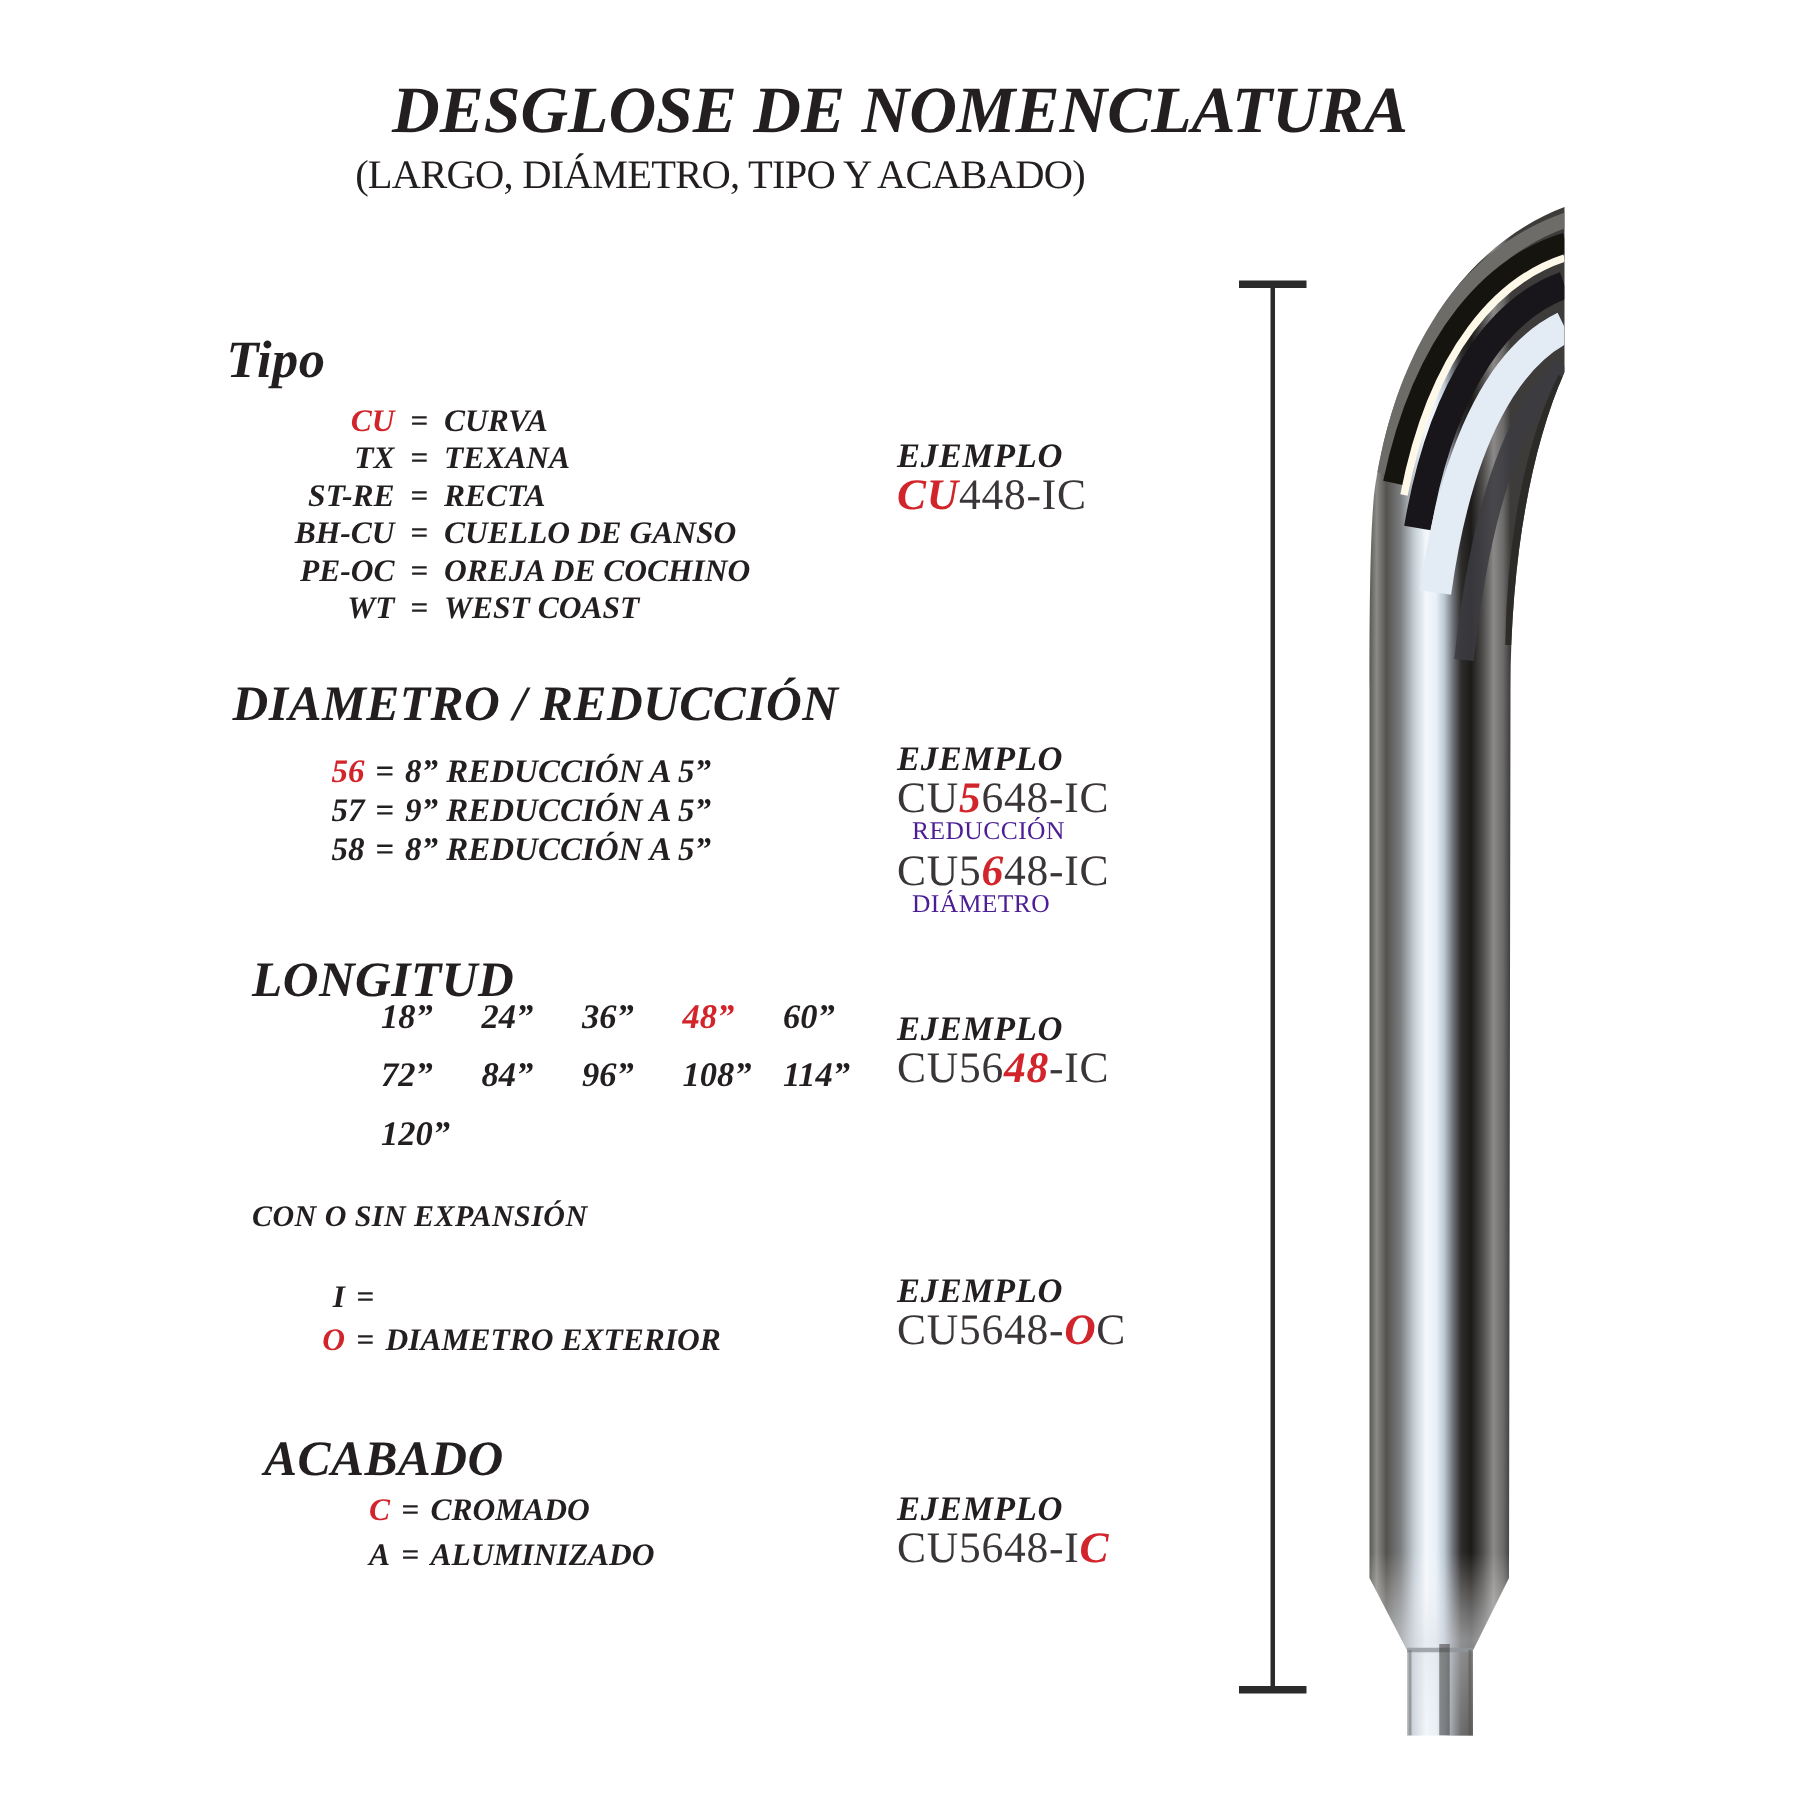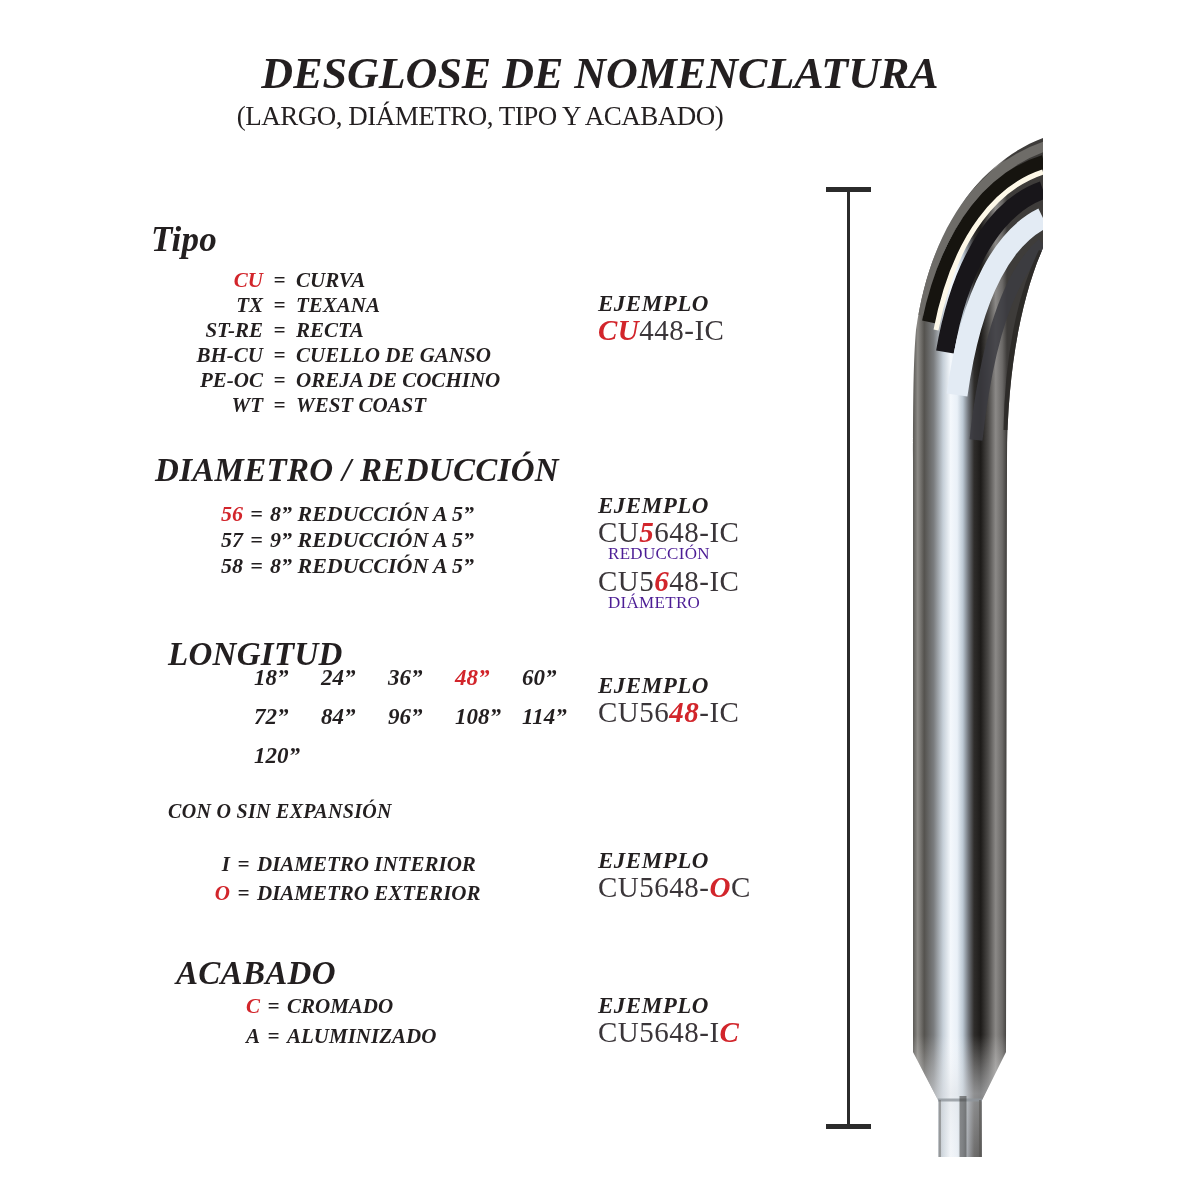--- a/index.html
+++ b/index.html
@@ -139,21 +139,20 @@
       <span class="len-cell">120”</span>
     </div>
 
   <div class="section sec-exp">
     <div class="sec-h">CON O SIN EXPANSIÓN</div>
   </div>
   <div class="kv-rows rows-exp">
       <div class="kv-row">
         <span class="kv-code">I</span>
         <span class="kv-eq">=</span>
-        <span class="kv-label">DIAMETRO INTERIOR</span>
       </div>
       <div class="kv-row">
         <span class="kv-code red">O</span>
         <span class="kv-eq">=</span>
         <span class="kv-label">DIAMETRO EXTERIOR</span>
       </div>
     </div>
 
   <div class="section sec-acab">
     <div class="sec-h">ACABADO</div>

